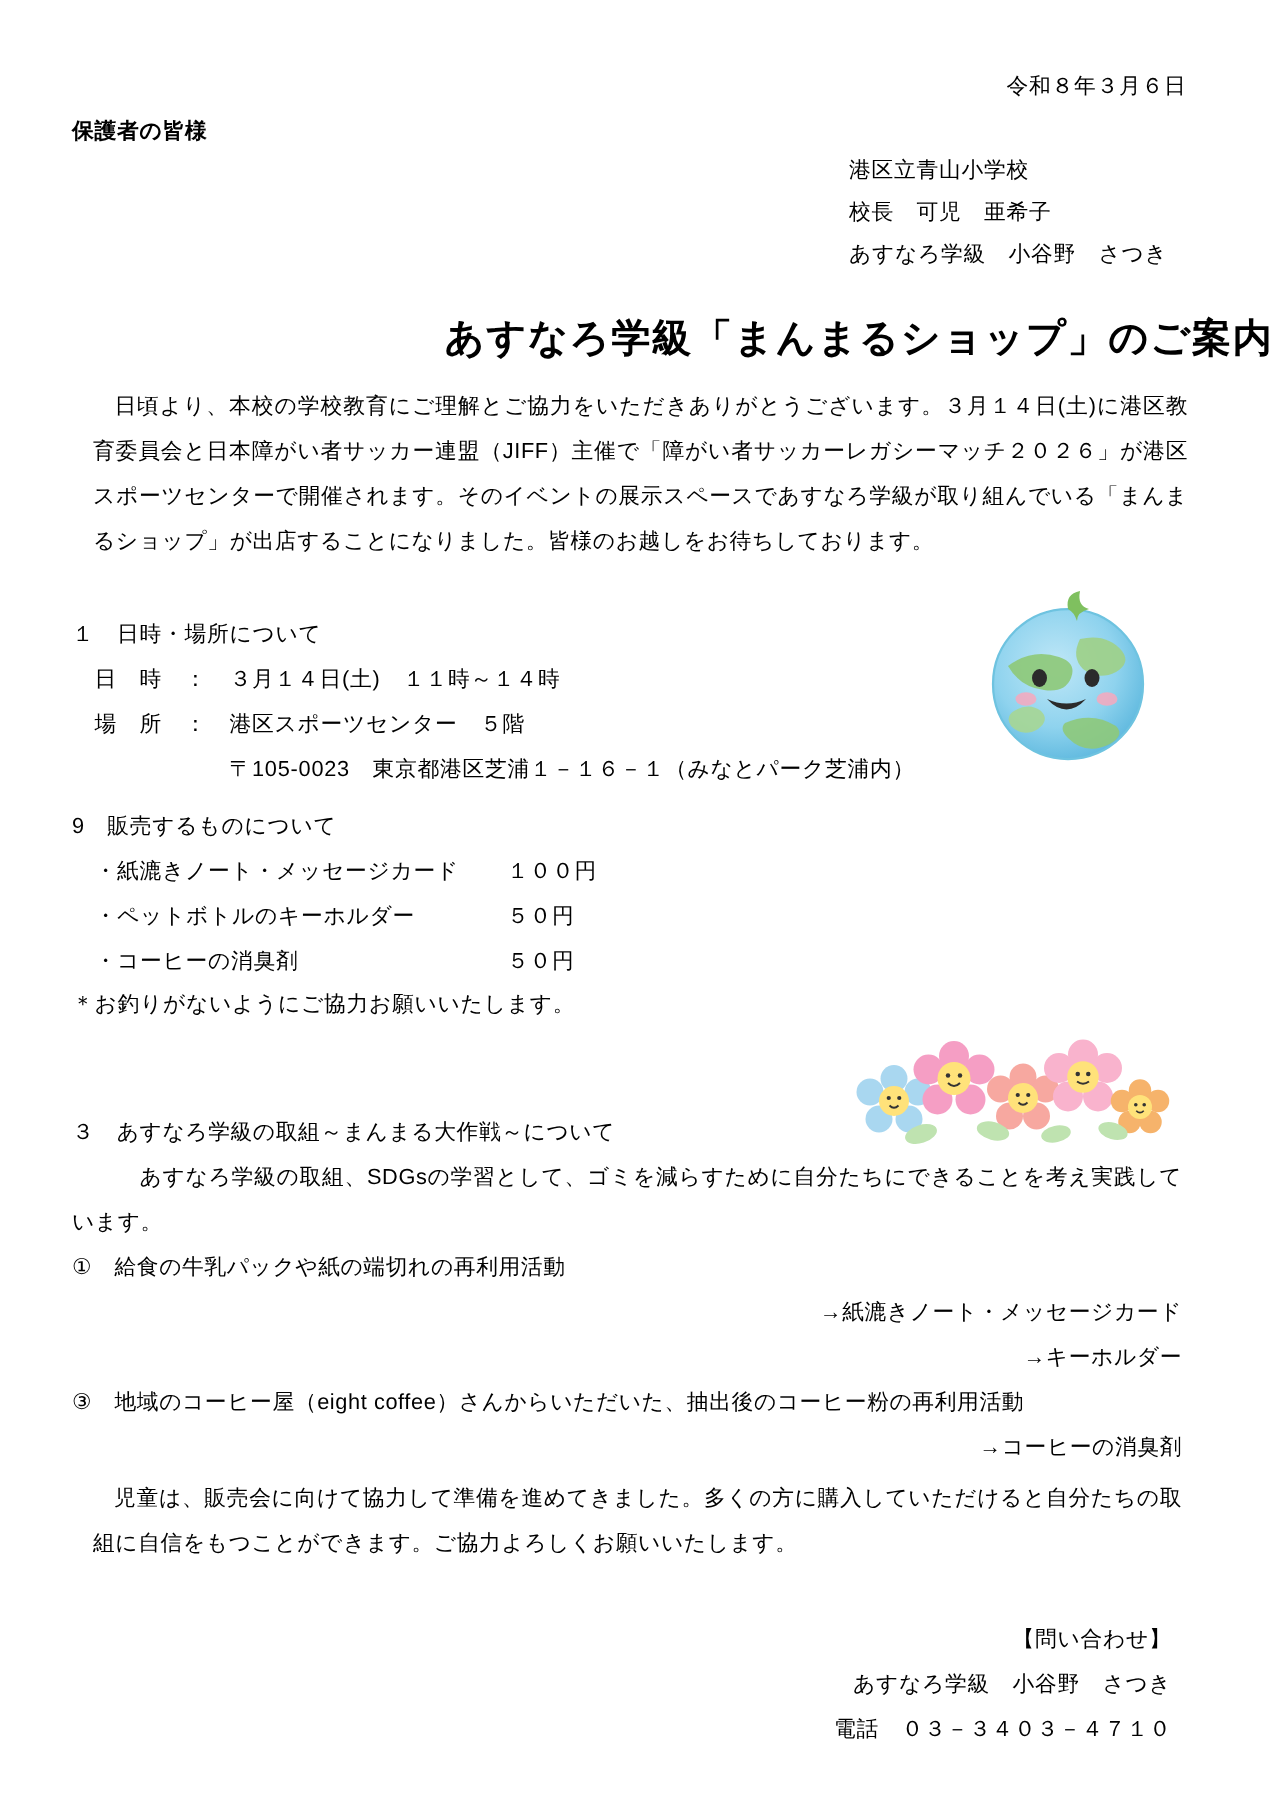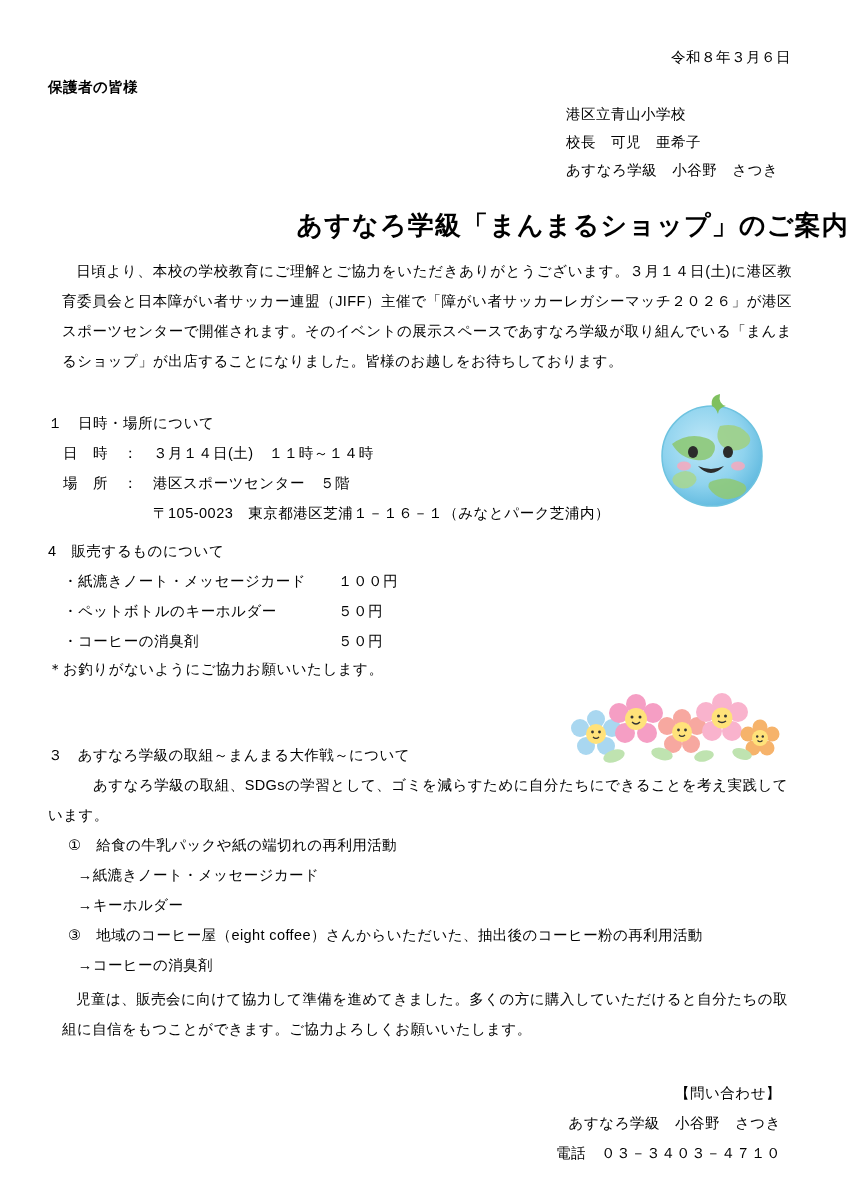--- a/index.html
+++ b/index.html
@@ -118,22 +118,22 @@
     position: absolute;
     left: 48px;
     top: 740px;
     width: 740px;
     font-size: 14.5px;
     line-height: 30px;
     letter-spacing: 0.4px;
   }
   .sec3 .hd { white-space: pre; display: block; }
   .sec3 .body { display: block; text-align: justify; }
-  .sec3 .item { display: block; white-space: pre; margin-left: 20px; }
-  .sec3 .sub { display: block; white-space: pre; }
+  .sec3 .item { display: block; white-space: pre; }
+  .sec3 .sub { display: block; white-space: pre; text-align: right; }
 
   .closing {
     position: absolute;
     left: 62px;
     top: 984px;
     width: 726px;
     font-size: 14.5px;
     line-height: 30px;
     letter-spacing: 0.4px;
     text-align: justify;
@@ -208,21 +208,21 @@
   </div>
 
   <div class="sec1">
     <span class="l">１　日時・場所について</span>
     <span class="l">　日　時　：　３月１４日(土)　１１時～１４時</span>
     <span class="l">　場　所　：　港区スポーツセンター　５階</span>
     <span class="l">　　　　　　　〒105-0023　東京都港区芝浦１－１６－１（みなとパーク芝浦内）</span>
   </div>
 
   <div class="sec2">
-    <span class="hd">4　販売するものについて</span>
+    <span class="hd">9　販売するものについて</span>
     <span class="row"><span class="nm">　・紙漉きノート・メッセージカード</span><span>１００円</span></span>
     <span class="row"><span class="nm">　・ペットボトルのキーホルダー</span><span>５０円</span></span>
     <span class="row"><span class="nm">　・コーヒーの消臭剤</span><span>５０円</span></span>
   </div>
 
   <div class="note">＊お釣りがないようにご協力お願いいたします。</div>
 
 
   <div class="flowers">
     <svg width="220" height="80" viewBox="0 0 220 80" aria-hidden="true">

